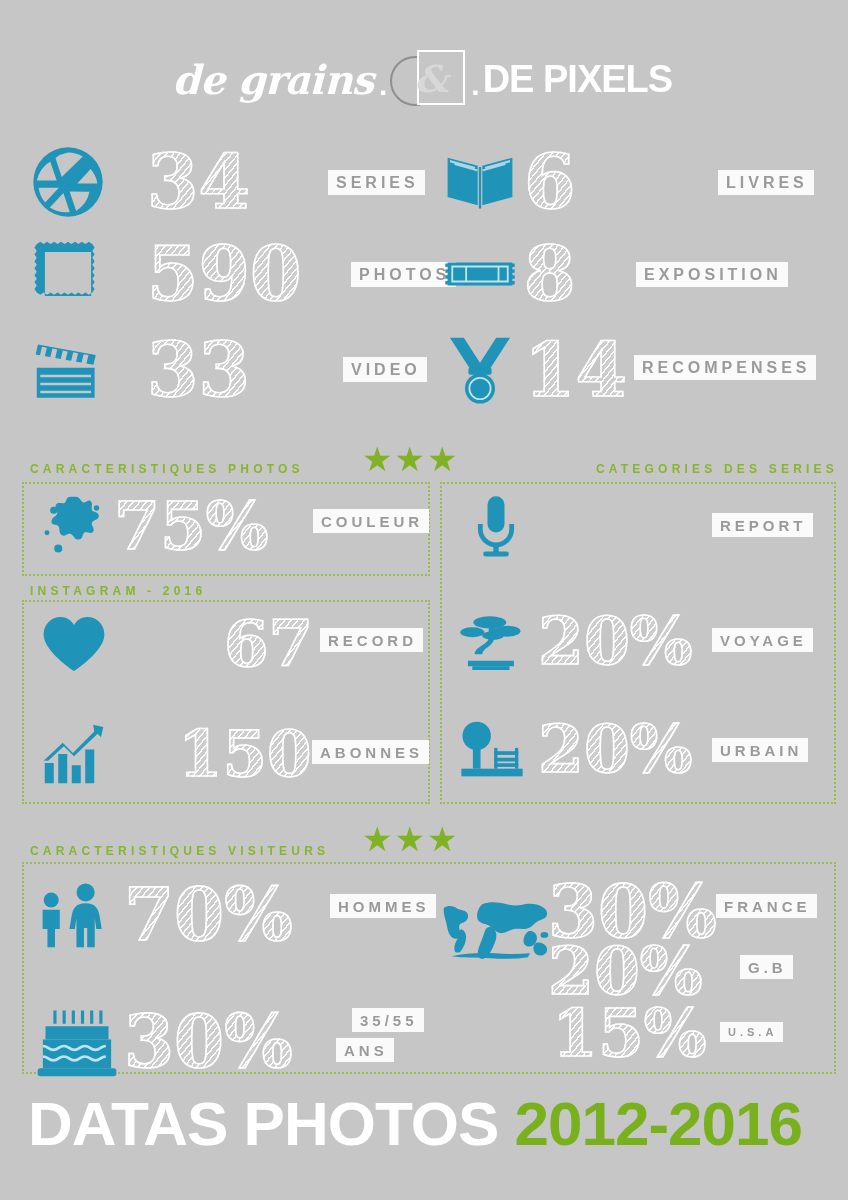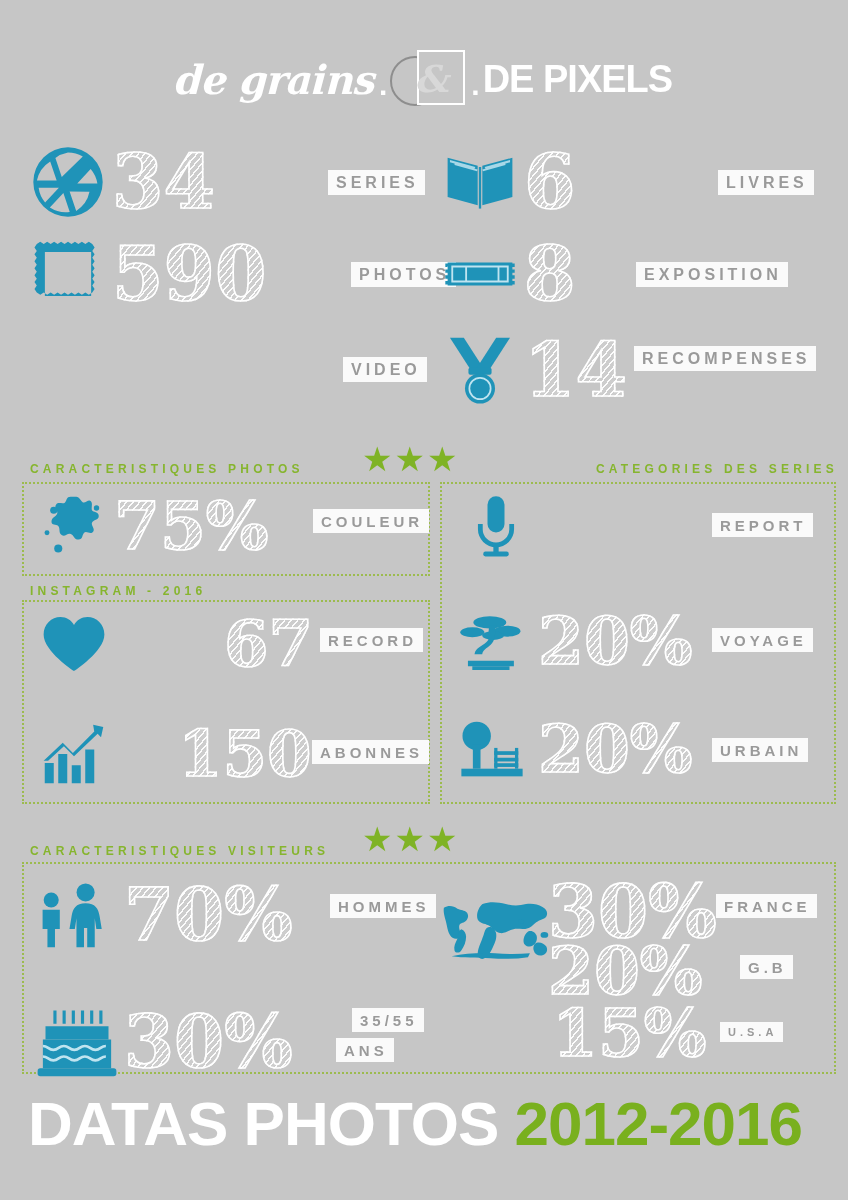--- a/index.html
+++ b/index.html
@@ -74,21 +74,21 @@
     line-height: 1.15;
   }
 
   
   .topstats { position:absolute; top:142px; left:0; width:848px; height:280px; }
   .srow { position:absolute; display:flex; align-items:center; }
   .srow .ico { width:80px; height:80px; flex:0 0 80px; display:flex; align-items:center; justify-content:center; }
   .srow .num { font-size:74px; margin-left:4px; }
 
   
-  .col-l { left:28px; }
+  .col-l { left:28px;gap:35px; }
   .col-r { left:440px; }
   .r1 { top:0px; } .r2 { top:92px; } .r3 { top:188px; }
 
   .taglabel { position:absolute; }
 
   
   .sechead {
     position:absolute;
     font-family:"Liberation Sans", sans-serif;
     font-weight:bold; font-size:12px;
@@ -159,20 +159,33 @@
         <svg width="74" height="74" viewBox="0 0 64 64">
           <path fill="#1f93b8" d="M5 6l3-2 3 2 3-2 3 2 3-2 3 2 3-2 3 2 3-2 3 2 3-2 3 2 3-2 3 2 3-2 3 2 2 3-2 3 2 3-2 3 2 3-2 3 2 3-2 3 2 3-2 3 2 3-2 3 2 3-2 3-3 2-3-2-3 2-3-2-3 2-3-2-3 2-3-2-3 2-3-2-3 2-3-2-3 2-3-2-3 2-3-2-2-3 2-3-2-3 2-3-2-3 2-3-2-3 2-3-2-3 2-3-2-3 2-3-2-3zm7 7v38h40V13H12z"></path>
         </svg>
       </span>
       <span class="num">590</span>
     </div>
     <div class="taglabel" style="left:328px; top:120px;padding-left:23px;">
       <span class="tag">PHOTOS</span>
     </div>
 
+    <div class="srow col-l r3">
+      <span class="ico">
+        <svg width="74" height="74" viewBox="0 0 64 64">
+          <g fill="#1f93b8">
+            <path d="M4 18.5L6 10l50 9-2 8.5z"></path>
+            <path d="M9.5 11.9l-2 8.4 4.2.8 2-8.4zm9 1.6l-2 8.4 4.2.8 2-8.4zm9 1.6l-2 8.4 4.2.8 2-8.4zm9 1.6l-2 8.4 4.2.8 2-8.4zm9 1.6l-2 8.4 4.2.8 2-8.4z" fill="#c6c6c6"></path>
+            <path d="M5 30h50v26H5z"></path>
+            <path d="M8 36h44v2.2H8zm0 7h44v2.2H8zm0 7h44v2.2H8z" fill="#c6c6c6"></path>
+          </g>
+        </svg>
+      </span>
+      <span class="num">33</span>
+    </div>
     <div class="taglabel" style="left:343px; top:215px;">
       <span class="tag">VIDEO</span>
     </div>
 
     <div class="srow col-r r1">
       <span class="ico">
         <svg width="74" height="74" viewBox="0 0 64 64">
           <g fill="#1f93b8">
             <path d="M4 11l26 7v34L4 45z"></path>
             <path d="M60 11L34 18v34l26-7z"></path>
@@ -211,21 +224,21 @@
             <path d="M6 4h12l18 28h-12z"></path>
             <path d="M58 4H46L28 32h12z"></path>
             <rect x="22" y="30" width="20" height="6" rx="1.6"></rect>
             <circle cx="32" cy="48" r="13"></circle>
             <circle cx="32" cy="48" r="9.2" fill="none" stroke="#bfe4f0" stroke-width="1.5"></circle>
           </g>
         </svg>
       </span>
       <span class="num">14</span>
     </div>
-    <div class="taglabel" style="left:634px; top:204px;text-align:right;">
+    <div class="taglabel" style="left:634px; top:213px;text-align:right;">
       <span class="tag">RECOMPENSES</span>
     </div>
   </div>
 
   <div class="sechead" style="left:30px; top:462px;">CARACTERISTIQUES PHOTOS</div>
   <div class="sechead" style="right:10px; top:462px;">CATEGORIES DES SERIES</div>
   <div class="stars" style="left:362px; top:442px;">★★★</div>
 
   <div class="dbox" style="left:22px; top:482px; width:408px; height:94px;"></div>
   <div class="dbox" style="left:22px; top:600px; width:408px; height:204px;"></div>

